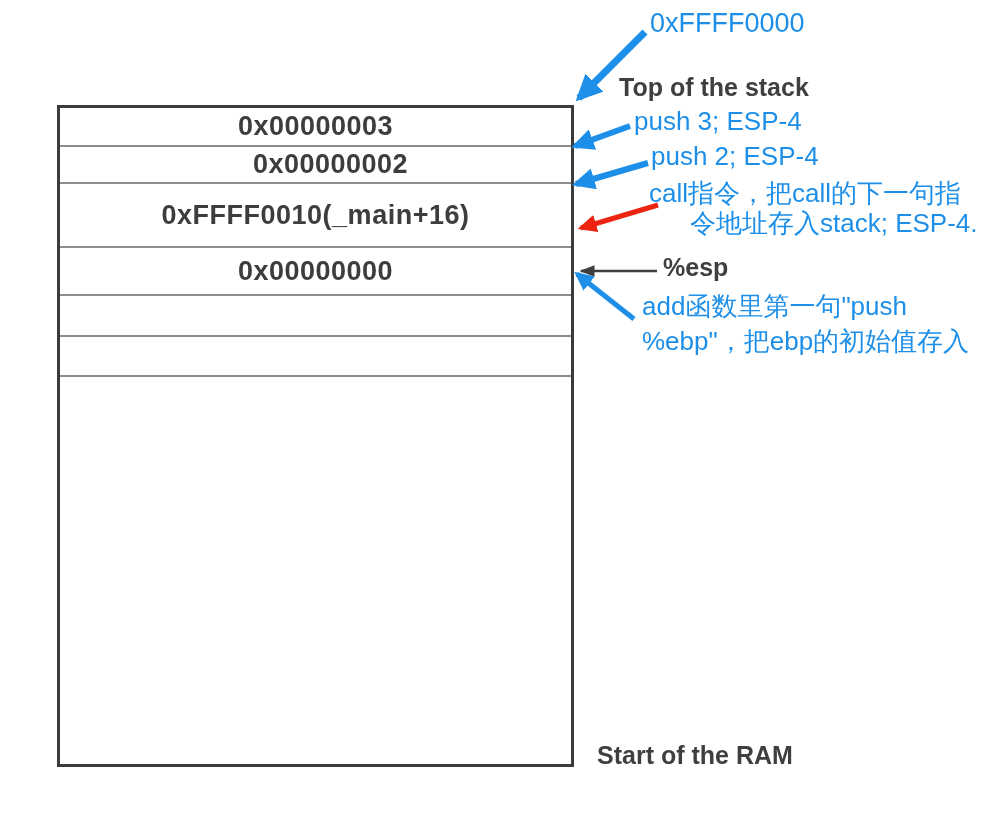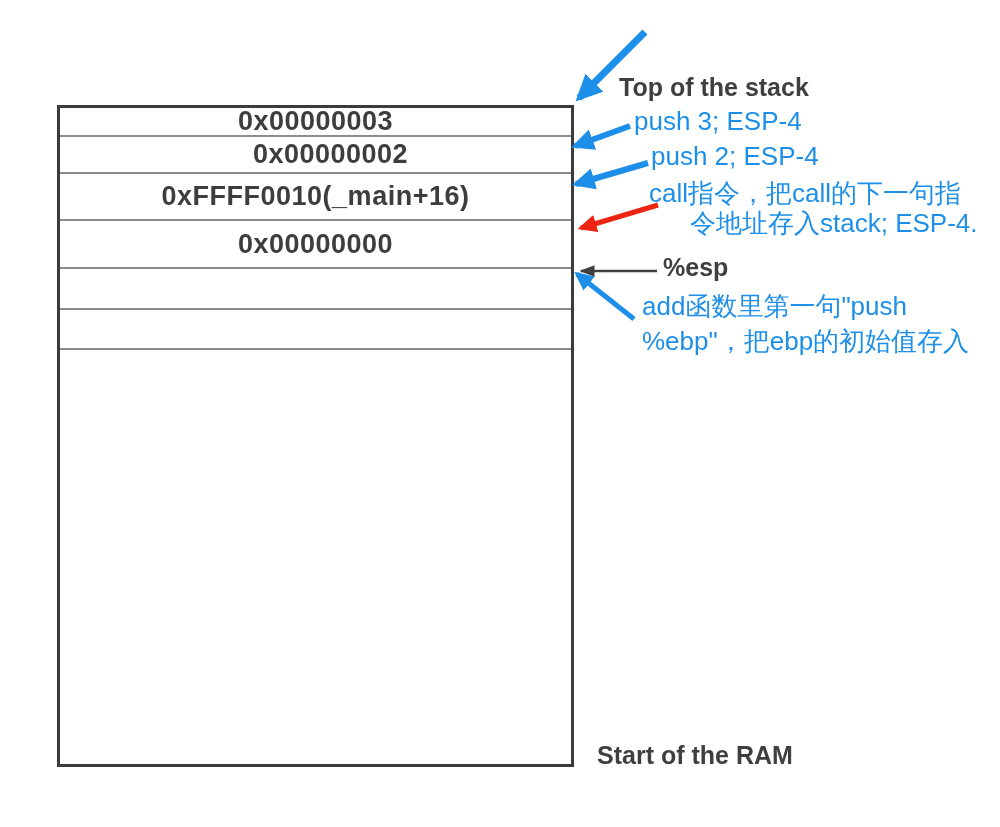--- a/index.html
+++ b/index.html
@@ -19,23 +19,23 @@
     background:#ffffff;
   }
   .stack-row{
     box-sizing:border-box;
     border-bottom:2px solid #8d8d8d;
     display:flex;align-items:center;justify-content:center;
     font-size:27px;font-weight:700;color:#3d3d3d;
     letter-spacing:0.5px;
   }
   .stack-row:last-child{border-bottom:none;}
-  .r1{height:29px;}
+  .r1{height:39px;}
   .r2{height:37px;padding-left:30px;}
-  .r3{height:47px;}
+  .r3{height:64px;}
   .r4{height:48px;}
   .r5{height:41px;}
   .r6{height:40px;}
   .r7{height:412px;}
   .lbl{
     position:absolute;
     white-space:nowrap;
     line-height:1.1;
   }
   .blue{color:#1d8fe8;font-size:26px;font-weight:400;}
@@ -88,20 +88,21 @@
       </marker>
     </defs>
     <line x1="645" y1="32" x2="579" y2="98" stroke="#1d8fe8" stroke-width="7" marker-end="url(#head-blue)"></line>
     <line x1="630" y1="126" x2="575" y2="146" stroke="#1d8fe8" stroke-width="6" marker-end="url(#head-blue)"></line>
     <line x1="648" y1="163" x2="576" y2="184" stroke="#1d8fe8" stroke-width="6" marker-end="url(#head-blue)"></line>
     <line x1="658" y1="205" x2="581" y2="228" stroke="#ee2412" stroke-width="5" marker-end="url(#head-red)"></line>
     <line x1="657" y1="271" x2="581" y2="271" stroke="#3f3f3f" stroke-width="2.5" marker-end="url(#head-dark)"></line>
     <line x1="634" y1="319" x2="577" y2="274" stroke="#1d8fe8" stroke-width="5" marker-end="url(#head-blue)"></line>
   </svg>
 
+  <div class="lbl blue" style="left:650px;top:9px;font-size:27px;">0xFFFF0000</div>
 
   <div class="lbl dark" style="left:619px;top:74px;">Top of the stack</div>
 
   <div class="lbl blue" style="left:634px;top:107px;">push 3; ESP-4</div>
 
   <div class="lbl blue" style="left:651px;top:142px;">push 2; ESP-4</div>
 
   <div class="lbl blue" style="left:649px;top:179px;">call指令，把call的下一句指</div>
   <div class="lbl blue" style="left:674px;top:209px;margin-left:16px;">令地址存入stack; ESP-4.</div>
 

